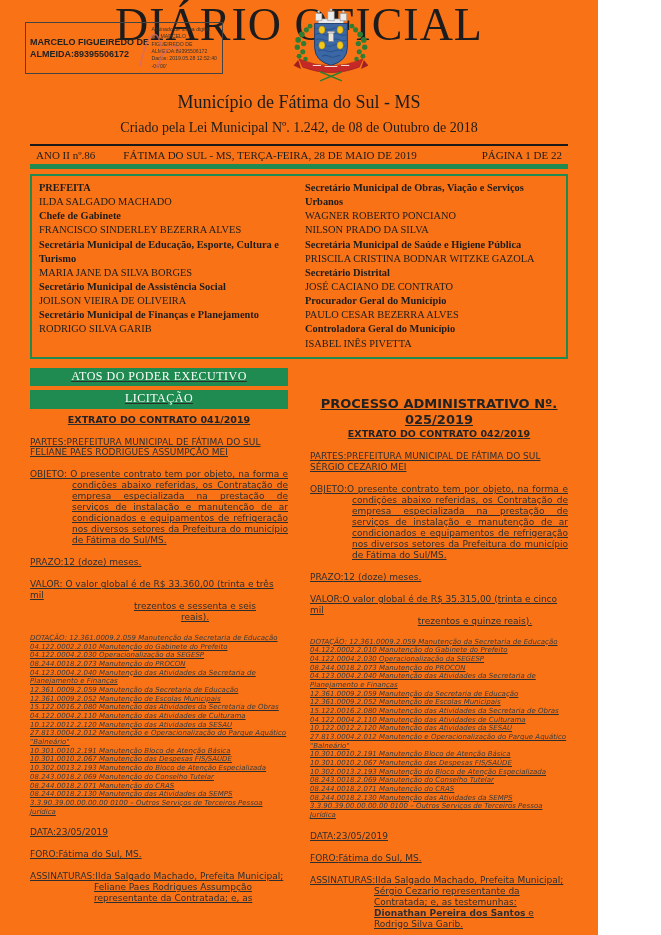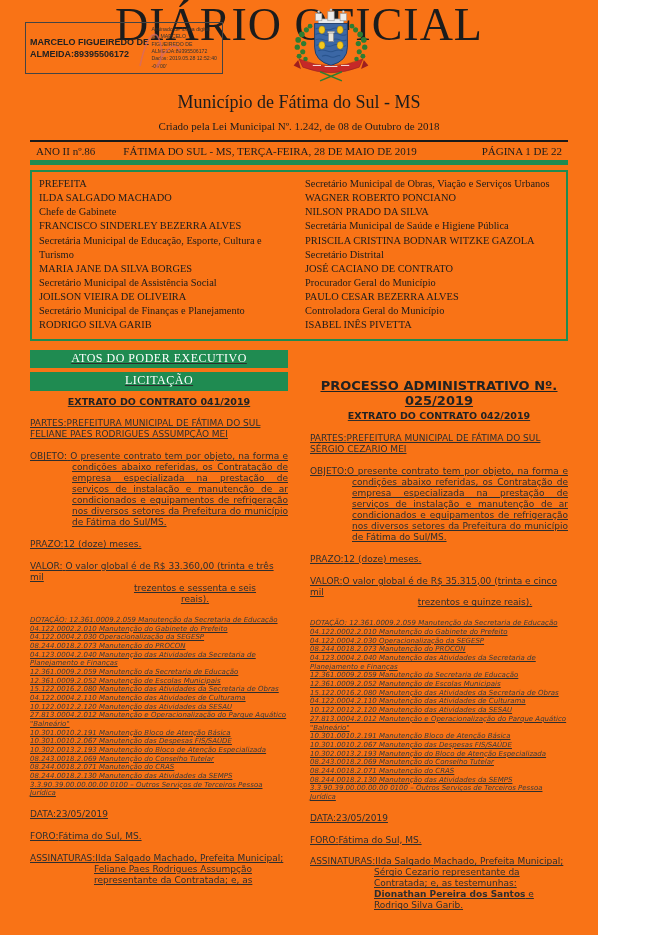--- a/index.html
+++ b/index.html
@@ -33,42 +33,42 @@
   .crest{position:absolute;left:283px;top:6px;width:96px;height:82px;}
   .crest svg{width:100%;height:100%;}
   .title{
     text-align:center;
     font-size:46px;line-height:1.0;
     font-weight:normal;
     letter-spacing:1px;
     margin-top:2px;
   }
   .subtitle{text-align:center;font-size:18px;margin-top:2px;}
-  .lawline{text-align:center;font-size:11px;margin-top:7px;}
+  .lawline{text-align:center;font-size:14px;margin-top:7px;}
   
   .bar-wrap{margin:8px 30px 0;}
   .info-bar{
     border-top:2px solid #1a1a1a;
     display:flex;align-items:baseline;
     font-size:11px;
     padding:3px 6px 3px 6px;
   }
   .info-bar .date-label{margin-left:28px;}
   .info-bar .page-label{margin-left:auto;}
   .green-rule{height:5px;background:var(--green);}
   
   .officials{
     margin:5px 30px 0;
     border:2px solid var(--green);
     display:flex;
     padding:5px 7px 6px;
     gap:12px;
   }
   .off-col{flex:1;font-size:10.4px;line-height:1.36;}
-  .off-role{font-weight:normal;}
+  .off-role{font-weight:bold;}
   
   .columns{
     display:flex;gap:22px;
     margin:9px 30px 0;
     font-family:"DejaVu Sans",sans-serif;
     font-size:9px;line-height:1.22;
     color:var(--body-ink);
   }
   .col{width:289px;text-decoration:underline;}
   .banner{

